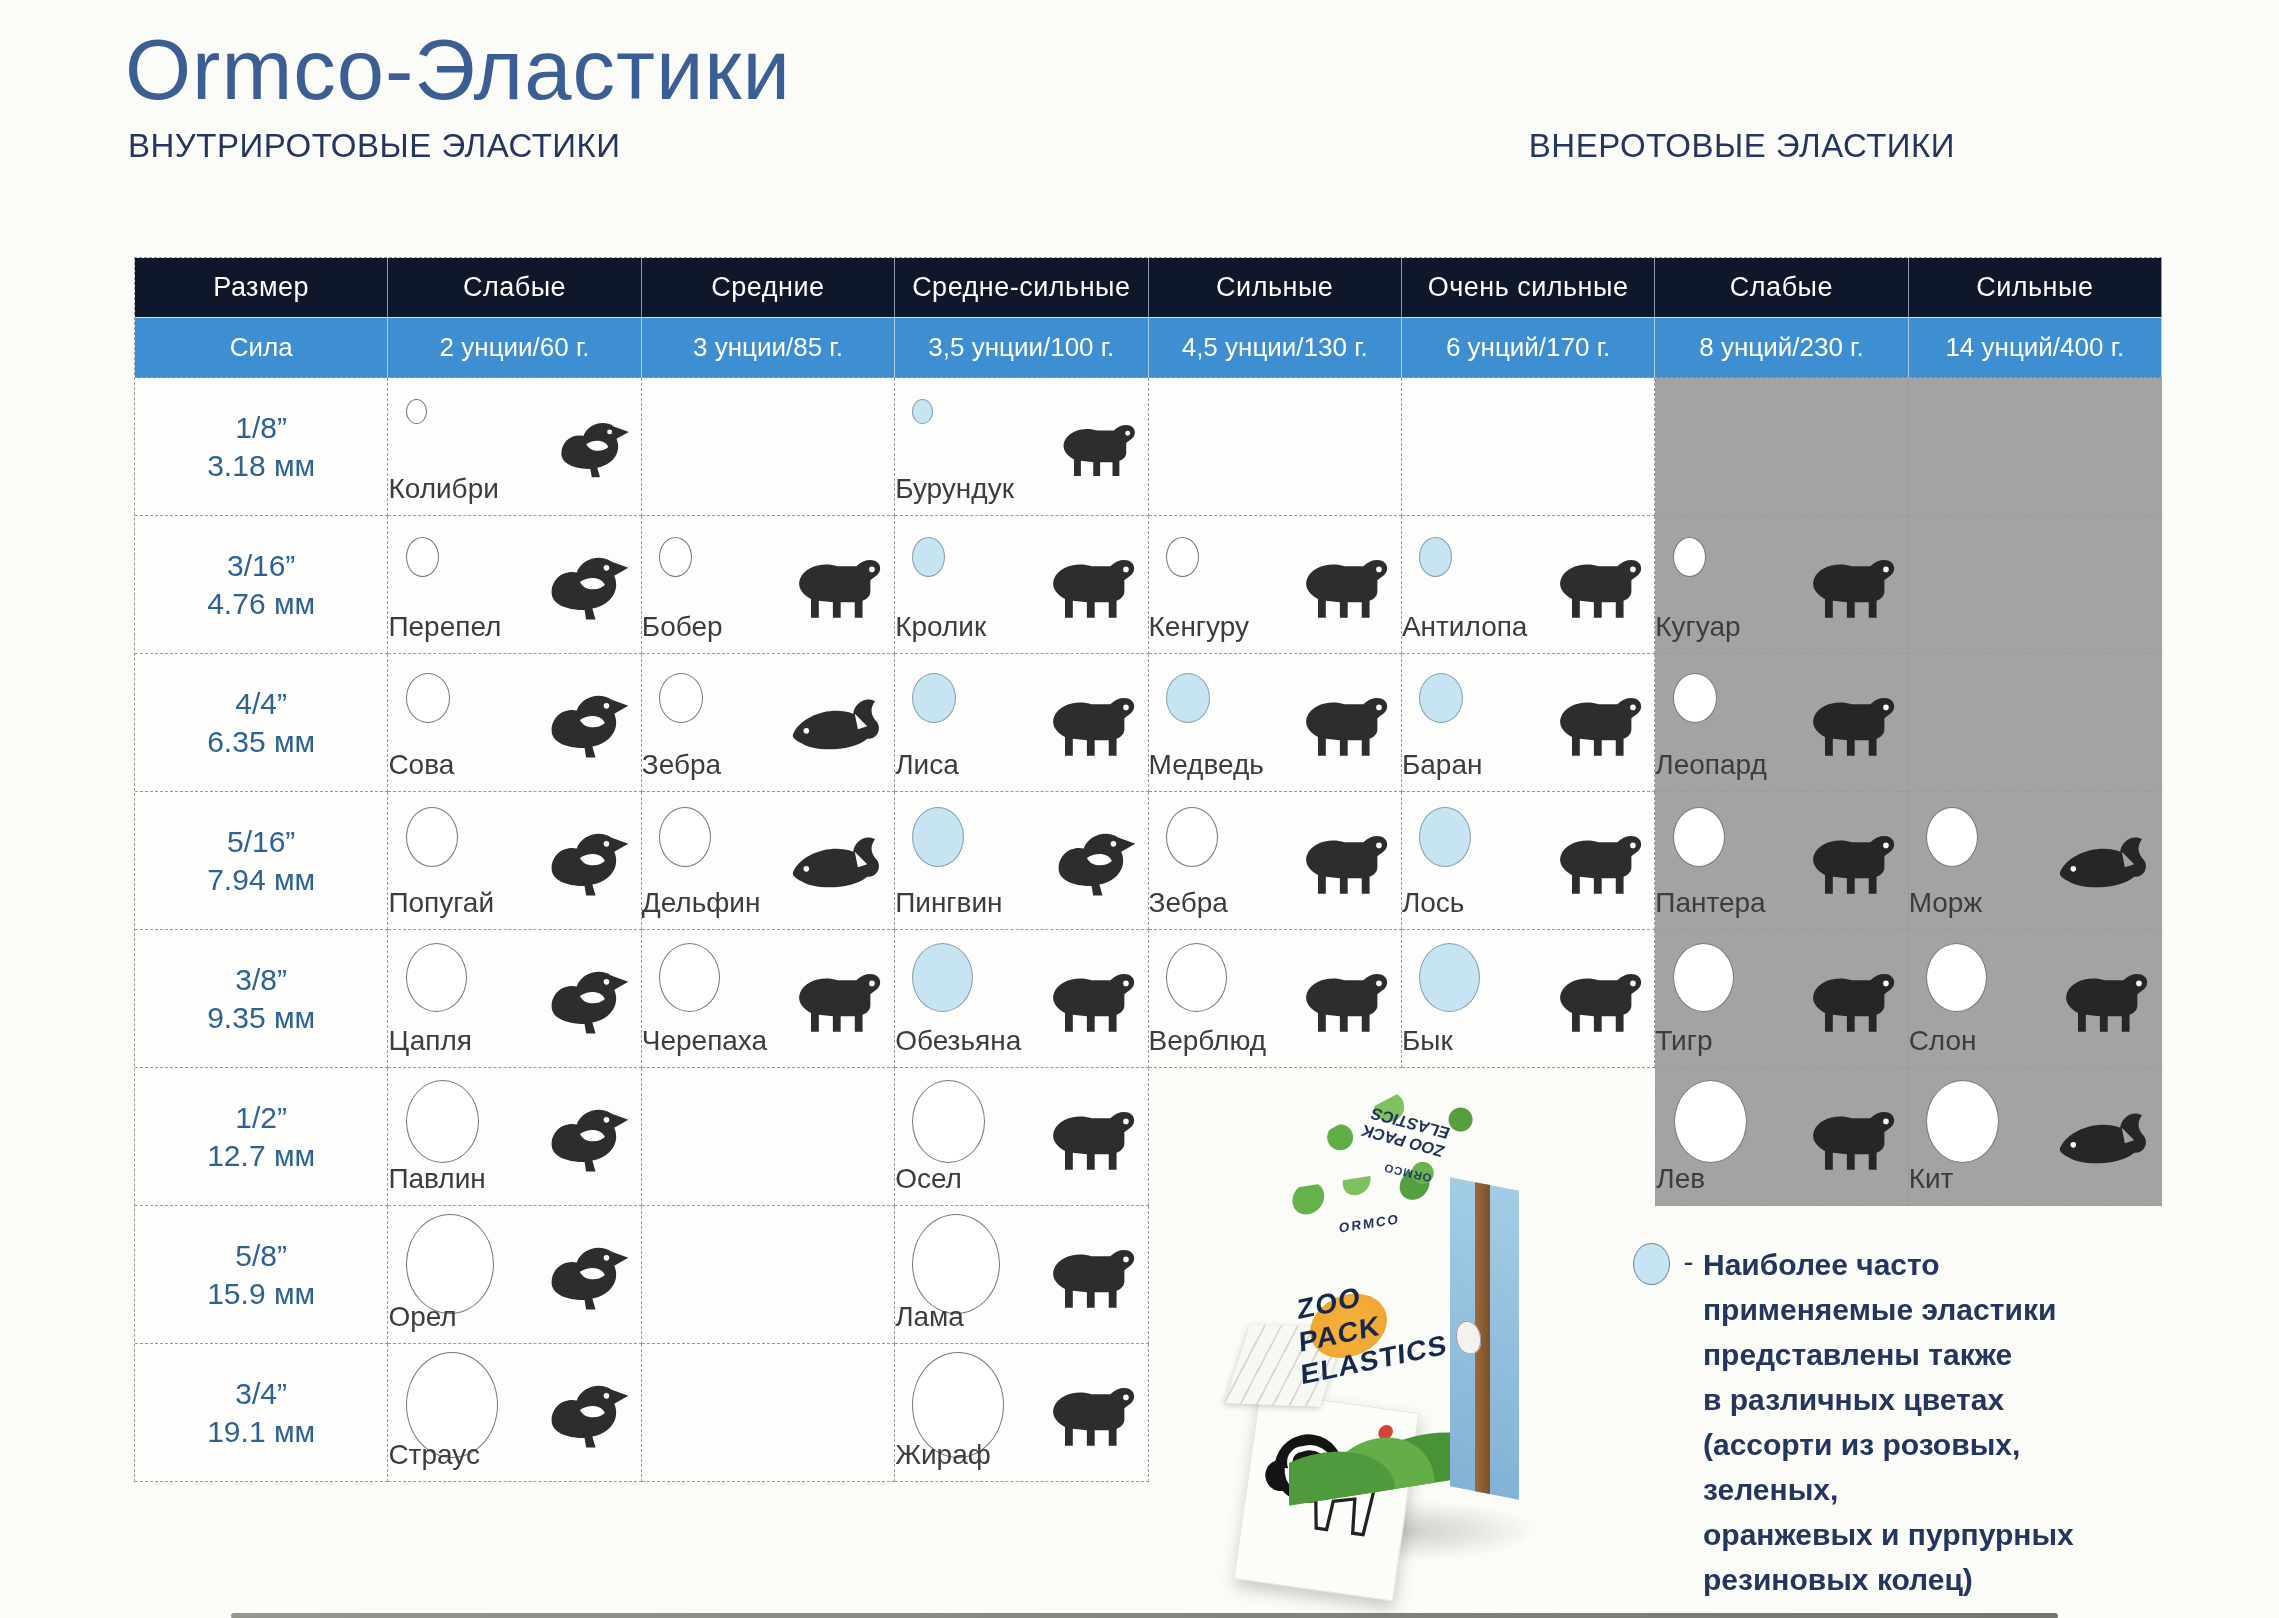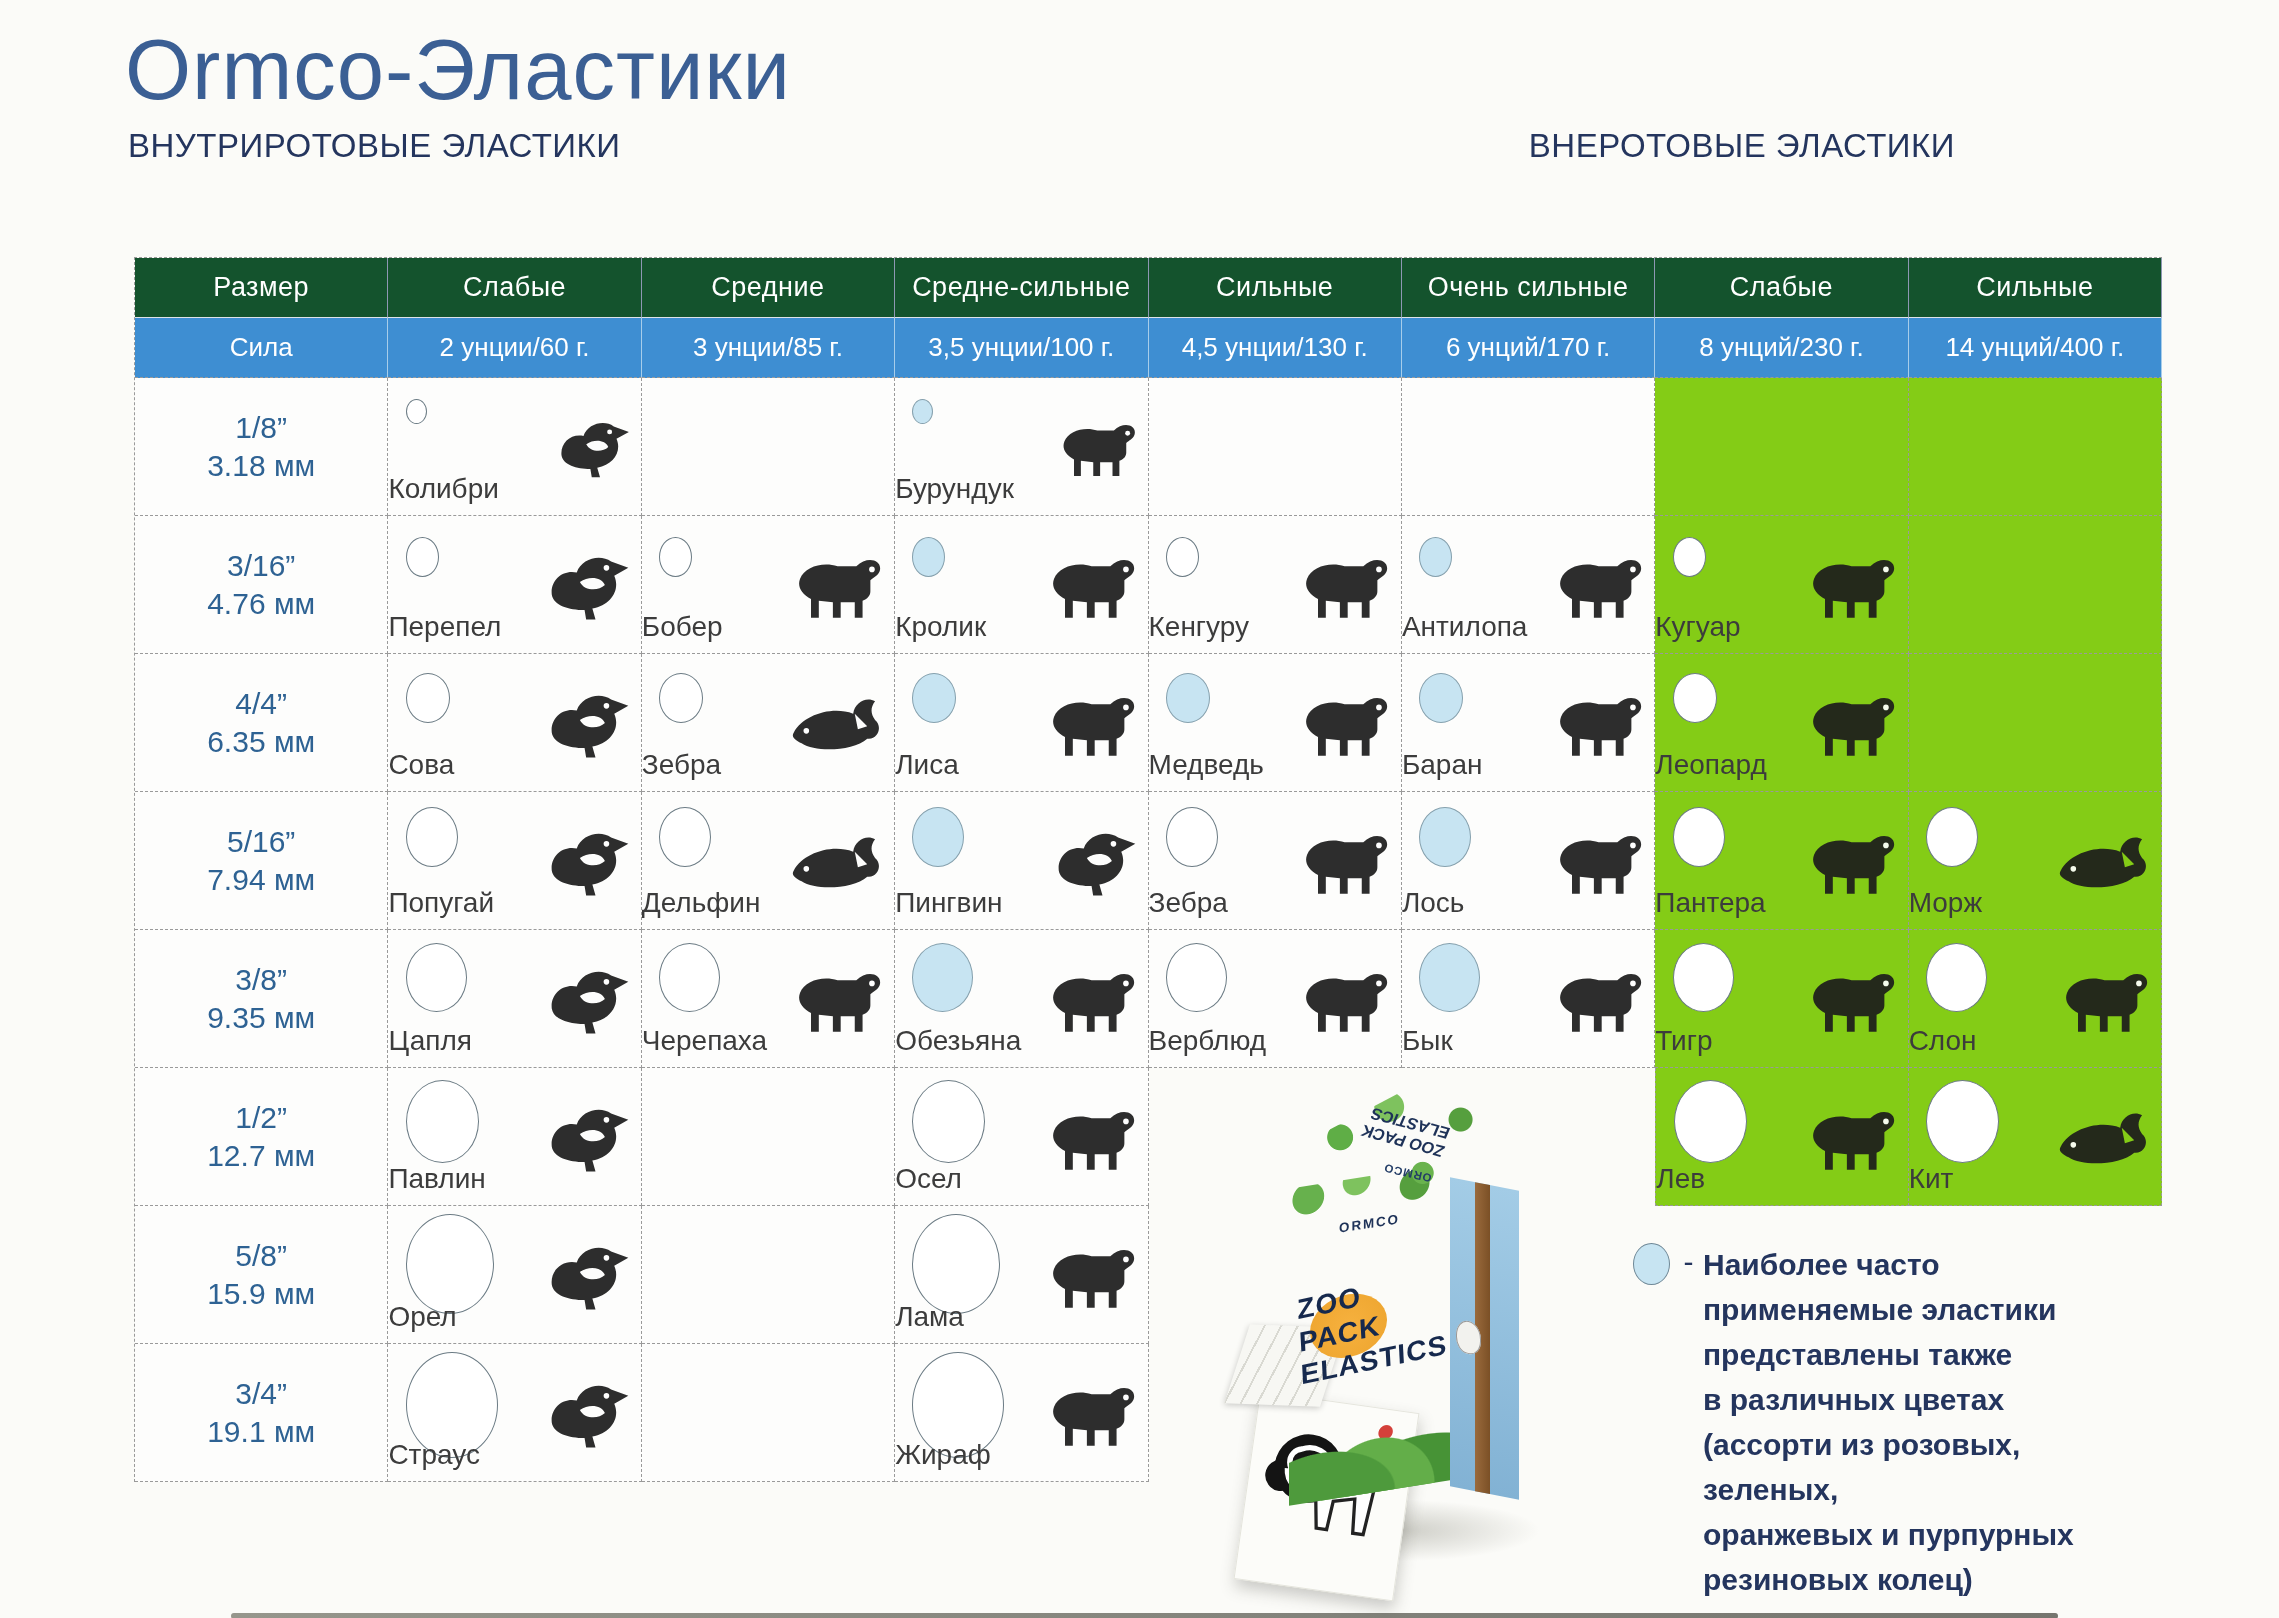--- a/index.html
+++ b/index.html
@@ -13,22 +13,22 @@
   .section-right{right:161px;}
 
   
   .tbl{position:absolute;left:134px;top:257px;width:2027px;display:grid;
     grid-template-columns:repeat(8,1fr);grid-template-rows:60px 60px repeat(8,138px);
     border-top:1px dashed #9a9a9a;border-left:1px dashed #9a9a9a;}
   .c{position:relative;border-right:1px dashed #9a9a9a;border-bottom:1px dashed #9a9a9a;
     background:#fdfdfc;}
   .c.none{border-right:0;border-bottom:0;background:transparent;}
   .c.bl{border-left:1px dashed #9a9a9a;}
-  .c.blue{background:#84cc16;}
-  .h1{background:#14532d;color:#fff;display:flex;align-items:center;justify-content:center;
+  .c.blue{background:#a3a3a3;}
+  .h1{background:#0f172a;color:#fff;display:flex;align-items:center;justify-content:center;
     font-size:27px;letter-spacing:0.5px;border-right:1px solid #8e97b3;border-bottom:1.9px solid #dfe3ea;}
   .h2{background:#3e8ed2;color:#fff;display:flex;align-items:center;justify-content:center;
     font-size:26px;border-right:1px solid #a7cdea;border-bottom:1px dashed #9a9a9a;}
   .size-cell{display:flex;flex-direction:column;align-items:center;justify-content:center;
     gap:4px;color:#2e6293;font-size:30px;}
   .circ{position:absolute;left:17.3px;border:1.9px solid #6b7b84;border-radius:50%;background:#fff;box-sizing:border-box;}
   .circ.hl{background:#c7e4f2;border-color:#85a0ad;}
   .alabel{position:absolute;left:0;bottom:9.6px;font-size:28px;color:#3c3c3c;}
   .asvg{position:absolute;right:7.7px;top:50%;transform:translateY(-50%);fill:#1c1c1c;opacity:.92;}
 

